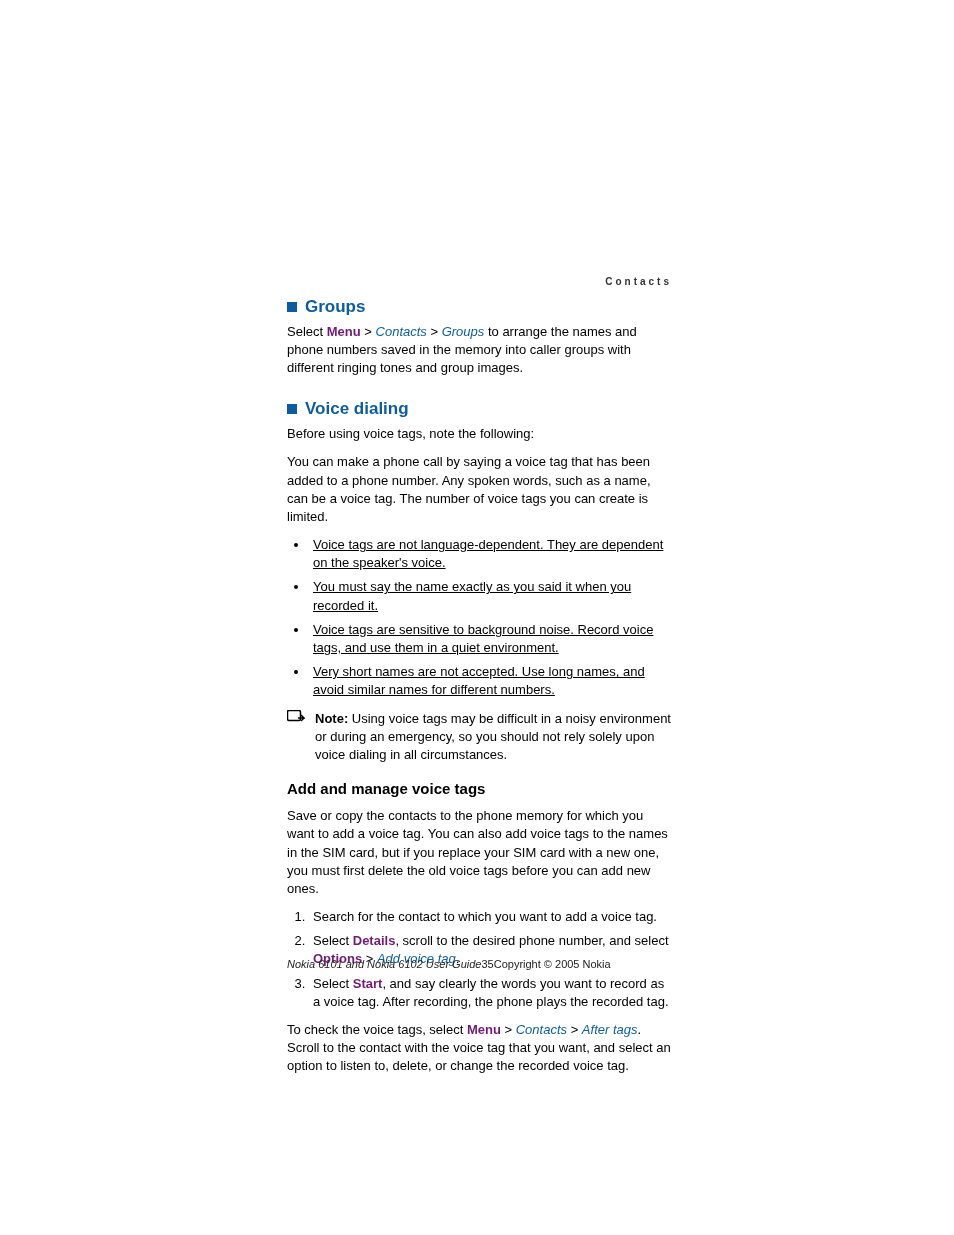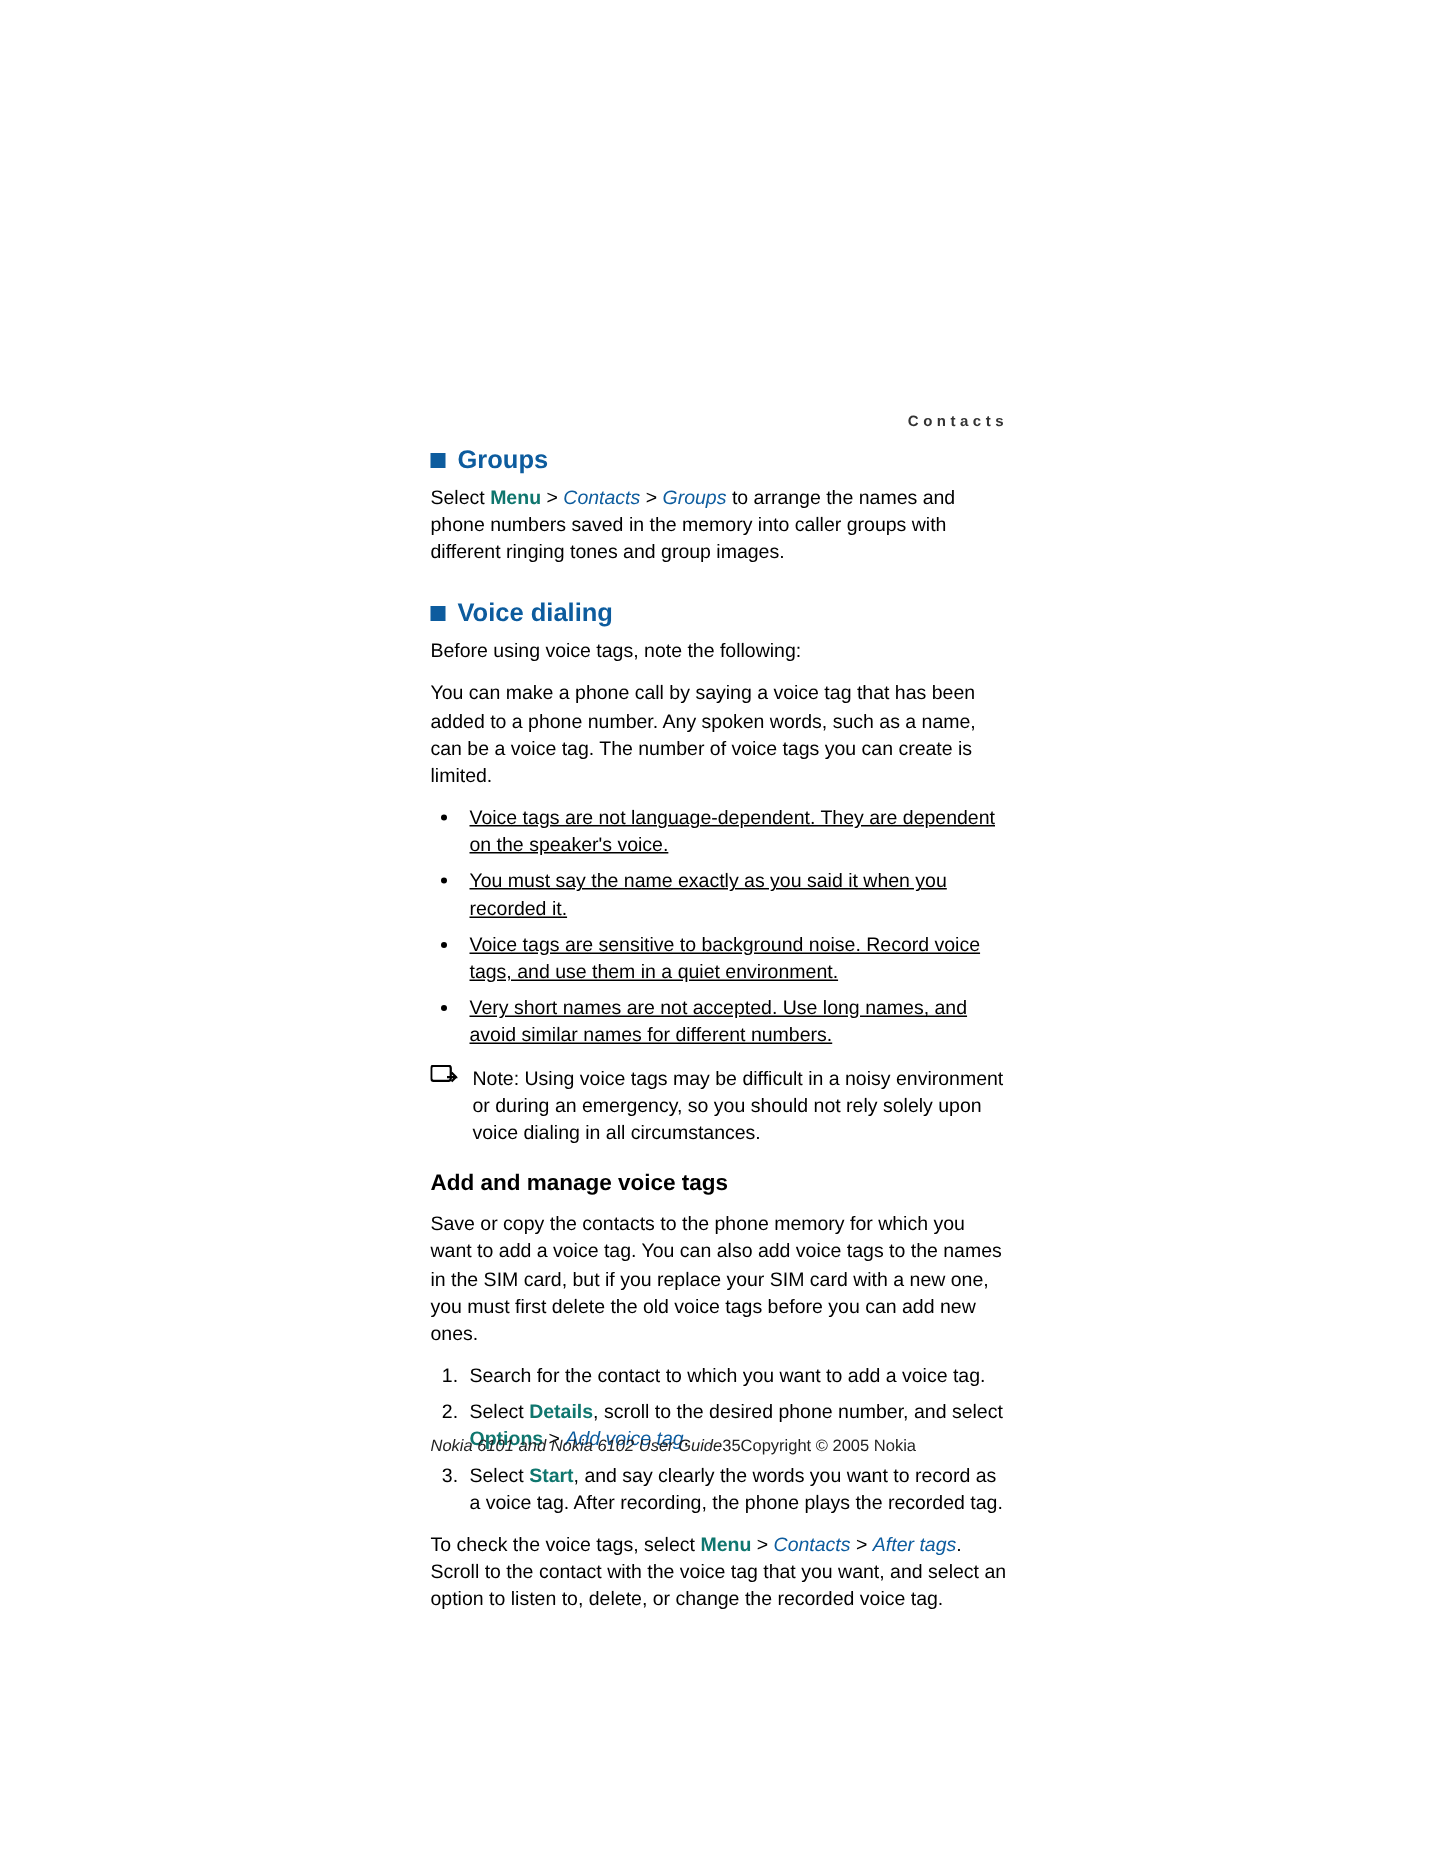--- a/index.html
+++ b/index.html
@@ -44,21 +44,21 @@
     display: inline-block;
     width: 10px;
     height: 10px;
     background: #0d5c9e;
     margin-right: 8px;
   }
   .body-text {
     margin: 4px 0 10px 0;
   }
   .blue-bold {
-    color: #0f766e;
+    color: #701a75;
     font-weight: bold;
   }
   .blue-italic {
     color: #0d5c9e;
     font-style: italic;
   }
   ul.bullets {
     margin: 4px 0 10px 0;
     padding-left: 22px;
     text-decoration: underline;
@@ -83,21 +83,21 @@
   .note-icon-box {
     width: 28px;
     flex-shrink: 0;
   }
   .note-icon {
     display: block;
   }
   .note-text {
     flex: 1;
   }
-  .note-bold { font-weight: normal; }
+  .note-bold { font-weight: bold; }
   .subheading {
     font-size: 15px;
     font-weight: bold;
     margin: 12px 0 8px 0;
   }
   .inline-icon {
     display: inline-block;
     vertical-align: middle;
     margin-right: 4px;
   }

